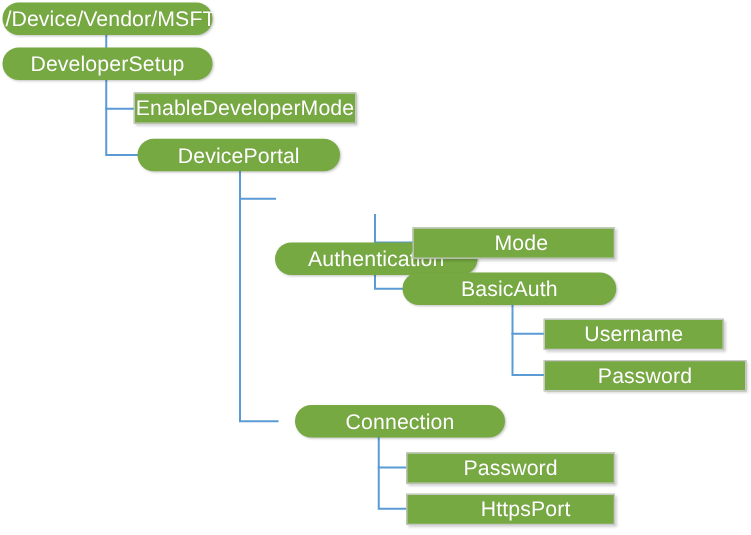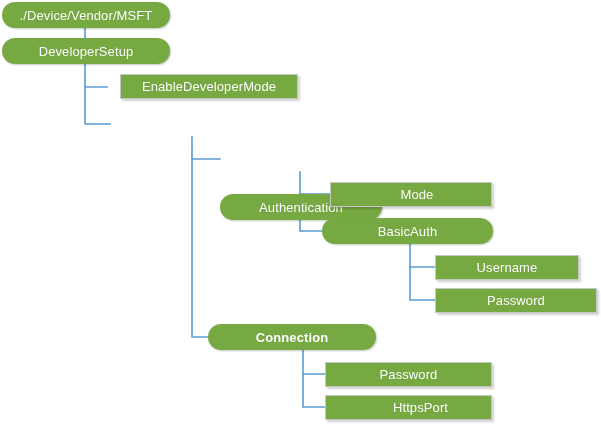--- a/index.html
+++ b/index.html
@@ -25,21 +25,21 @@
     height: 428px;
     pointer-events: none;
   }
   .node {
     position: absolute;
     box-sizing: border-box;
     display: flex;
     align-items: center;
     justify-content: center;
     color: #ffffff;
-    font-size: 13px;
+    font-size: 17px;
     line-height: 1;
     letter-spacing: 0.1px;
     white-space: nowrap;
     text-align: right;
     background: #77a942;
     text-shadow: 0 0 1px rgba(0,0,0,0.10);
   }
   
   .node.pill {
     border-radius: 999px;
@@ -78,24 +78,27 @@
   </svg>
 
   <div class="node pill" style="left: 2px; top: 2px; width: 168px; height: 26px; background: rgb(119, 169, 66); color: rgb(255, 255, 255);">
     <span class="node-label">./Device/Vendor/MSFT</span>
   </div>
 
   <div class="node pill" style="left: 2px; top: 38px; width: 168px; height: 26px; background: rgb(119, 169, 66); color: rgb(255, 255, 255);">
     <span class="node-label">DeveloperSetup</span>
   </div>
 
-  <div class="node rect" style="left: 107px; top: 74px; width: 178px; height: 25px; background: rgb(119, 169, 66); color: rgb(255, 255, 255); margin-left: 13px;">
+  <div class="node rect" style="left: 107px; top: 74px; width: 178px; height: 25px; background: rgb(119, 169, 66); color: rgb(255, 255, 255);">
     <span class="node-label">EnableDeveloperMode</span>
   </div>
 
+  <div class="node pill" style="left: 110px; top: 111px; width: 162px; height: 26px; background: rgb(119, 169, 66); color: rgb(255, 255, 255);">
+    <span class="node-label">DevicePortal</span>
+  </div>
 
   <div class="node pill" style="left: 220px; top: 146px; width: 162px; height: 26px; background: rgb(119, 169, 66); color: rgb(255, 255, 255); margin-top: 48px;">
     <span class="node-label">Authentication</span>
   </div>
 
   <div class="node rect" style="left: 330px; top: 182px; width: 162px; height: 25px; background: rgb(119, 169, 66); color: rgb(255, 255, 255); padding-left: 12px;">
     <span class="node-label">Mode</span>
   </div>
 
   <div class="node pill" style="left: 322px; top: 218px; width: 171px; height: 26px; background: rgb(119, 169, 66); color: rgb(255, 255, 255);">
@@ -103,21 +106,21 @@
   </div>
 
   <div class="node rect" style="left: 435px; top: 255px; width: 144px; height: 25px; background: rgb(119, 169, 66); color: rgb(255, 255, 255);">
     <span class="node-label">Username</span>
   </div>
 
   <div class="node rect" style="left: 435px; top: 288px; width: 162px; height: 25px; background: rgb(119, 169, 66); color: rgb(255, 255, 255);">
     <span class="node-label">Password</span>
   </div>
 
-  <div class="node pill" style="left: 208px; top: 324px; width: 168px; height: 26px; background: rgb(119, 169, 66); color: rgb(255, 255, 255); font-weight: bold;">
+  <div class="node pill" style="left: 236px; top: 324px; width: 168px; height: 26px; background: rgb(119, 169, 66); color: rgb(255, 255, 255);">
     <span class="node-label">Connection</span>
   </div>
 
   <div class="node rect" style="left: 325px; top: 362px; width: 167px; height: 25px; background: rgb(119, 169, 66); color: rgb(255, 255, 255);">
     <span class="node-label">Password</span>
   </div>
 
   <div class="node rect" style="left: 325px; top: 395px; width: 167px; height: 25px; background: rgb(119, 169, 66); color: rgb(255, 255, 255); padding-left: 24px;">
     <span class="node-label">HttpsPort</span>
   </div>

